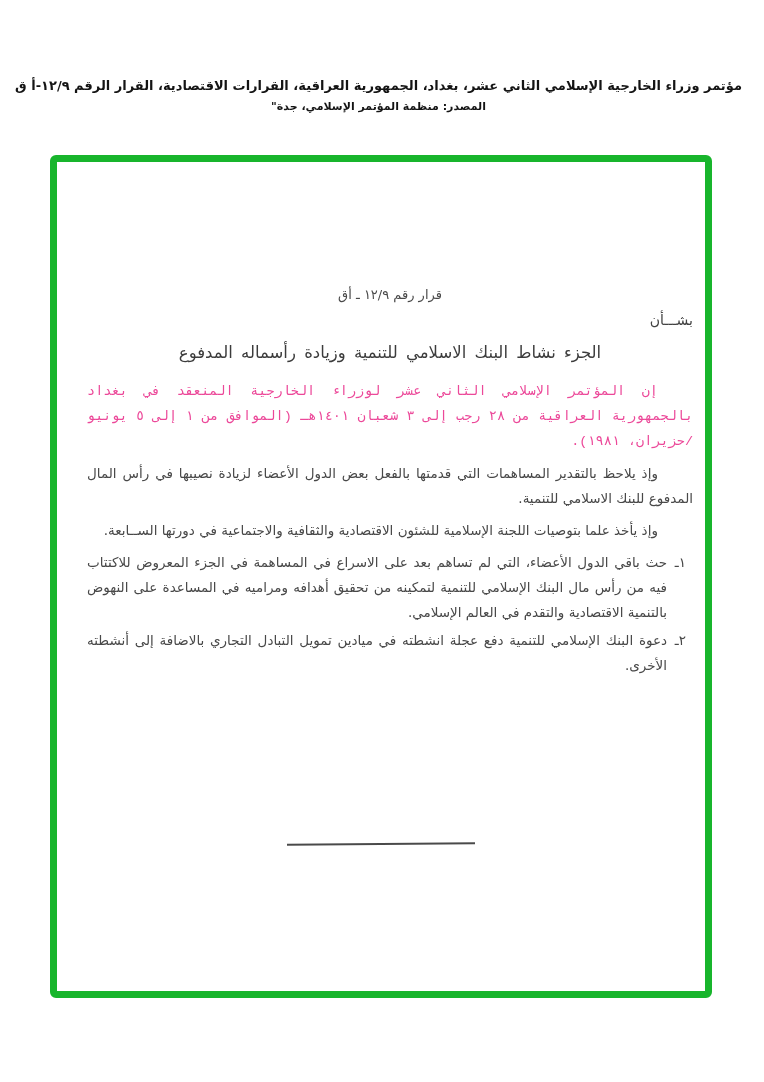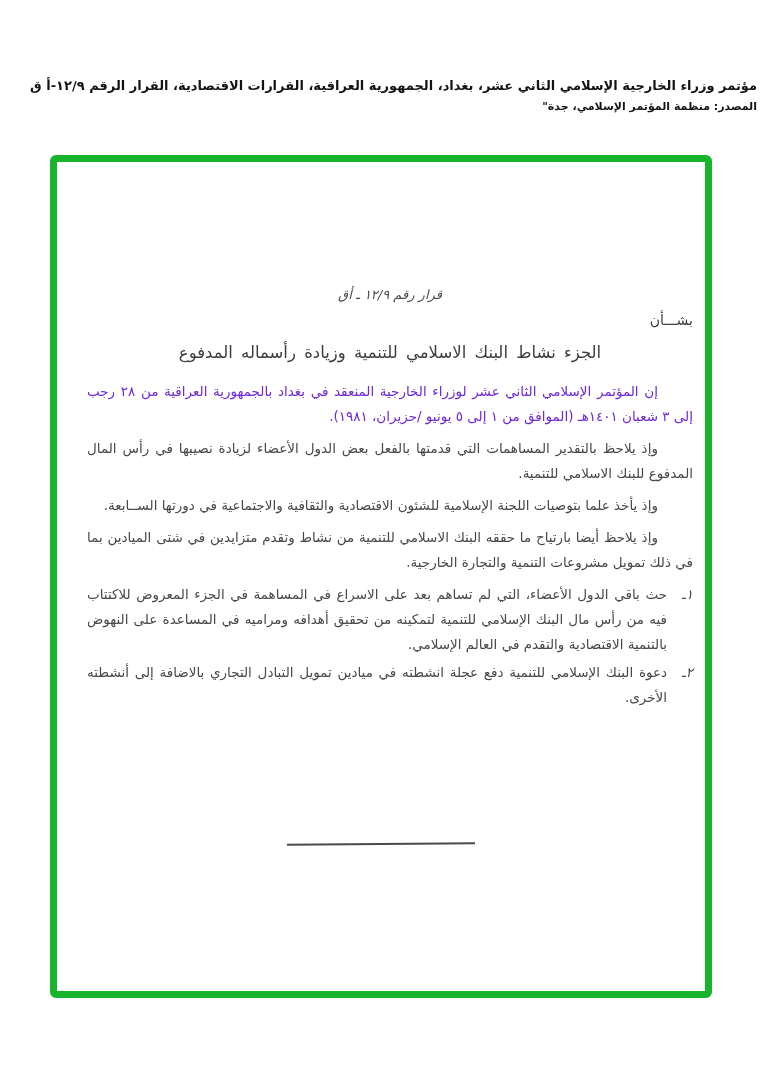--- a/index.html
+++ b/index.html
@@ -12,20 +12,21 @@
   }
   .page {
     position: absolute; inset: 0;
     background: #ffffff;
   }
 
   
   .header {
     position: absolute;
     top: 78px; left: 0; right: 7px;
+    text-align: center;
     direction: rtl;
     color: #141414;
   }
   .header-line1 {
     font-size: 13px;
     font-weight: bold;
     letter-spacing: 0px;
     white-space: nowrap;
   }
   .header-line2 {
@@ -53,57 +54,56 @@
     direction: rtl;
     color: #484848;
     font-size: 13.5px;
     line-height: 25px;
   }
   .doc-head { text-align: center; }
   .decree-line {
     font-size: 13px;
     color: #4a4a4a;
     letter-spacing: 1px;
-    font-style: italic;
   }
   .regarding-line {
     font-size: 14px;
     margin-top: 1px;
     color: #424242;
     text-align: right;
   }
   .doc-title {
     font-size: 16.5px;
     margin-top: 7px;
     margin-bottom: 14px;
     color: #3c3c3c;
     word-spacing: 3px;
     white-space: nowrap;
   }
   .para {
     text-align: justify;
     text-indent: 2.6em;
     margin: 0 0 7px 0;
   }
-  .para.faded { color: #6d28d9; }
+  .para.faded { color: #ec4899; font-family: Liberation Mono, monospace; }
   .decides {
     margin: 12px 150px 10px 0;
     text-align: right;
     letter-spacing: 2px;
     color: #424242;
   }
   .decision {
     position: relative;
     padding-right: 26px;
     text-align: justify;
     margin-bottom: 3px;
   }
   .decision .num {
     position: absolute;
-    right: 0; top: 0; font-style: italic;
+    right: 7px; top: 0;
   }
   .end-rule {
     position: absolute;
     top: 681px; left: 50%;
     width: 188px; height: 0;
     border-top: 2px solid #4a4a4a;
     transform: translateX(-50%) rotate(-0.5deg);
   }
 </style>
 </head>
@@ -125,21 +125,20 @@
         <div class="doc-title">الجزء نشاط البنك الاسلامي للتنمية وزيادة رأسماله المدفوع</div>
       </div>
 
       <p class="para faded">إن المؤتمر الإسلامي الثاني عشر لوزراء الخارجية المنعقد في بغداد بالجمهورية العراقية من ٢٨ رجب إلى ٣ شعبان ١٤٠١هـ (الموافق من ١ إلى ٥ يونيو /حزيران، ١٩٨١).</p>
 
 
       <p class="para">وإذ يلاحظ بالتقدير المساهمات التي قدمتها بالفعل بعض الدول الأعضاء لزيادة نصيبها في رأس المال المدفوع للبنك الاسلامي للتنمية.</p>
 
       <p class="para">وإذ يأخذ علما بتوصيات اللجنة الإسلامية للشئون الاقتصادية والثقافية والاجتماعية في دورتها الســابعة.</p>
 
-      <p class="para">وإذ يلاحظ أيضا بارتياح ما حققه البنك الاسلامي للتنمية من نشاط وتقدم متزايدين في شتى الميادين بما في ذلك تمويل مشروعات التنمية والتجارة الخارجية.</p>
 
 
       <div class="decision">
         <span class="num">١ـ</span>
         <span>حث باقي الدول الأعضاء، التي لم تساهم بعد على الاسراع في المساهمة في الجزء المعروض للاكتتاب فيه من رأس مال البنك الإسلامي للتنمية لتمكينه من تحقيق أهدافه ومراميه في المساعدة على النهوض بالتنمية الاقتصادية والتقدم في العالم الإسلامي.</span>
       </div>
 
       <div class="decision">
         <span class="num">٢ـ</span>
         <span>دعوة البنك الإسلامي للتنمية دفع عجلة انشطته في ميادين تمويل التبادل التجاري بالاضافة إلى أنشطته الأخرى.</span>

